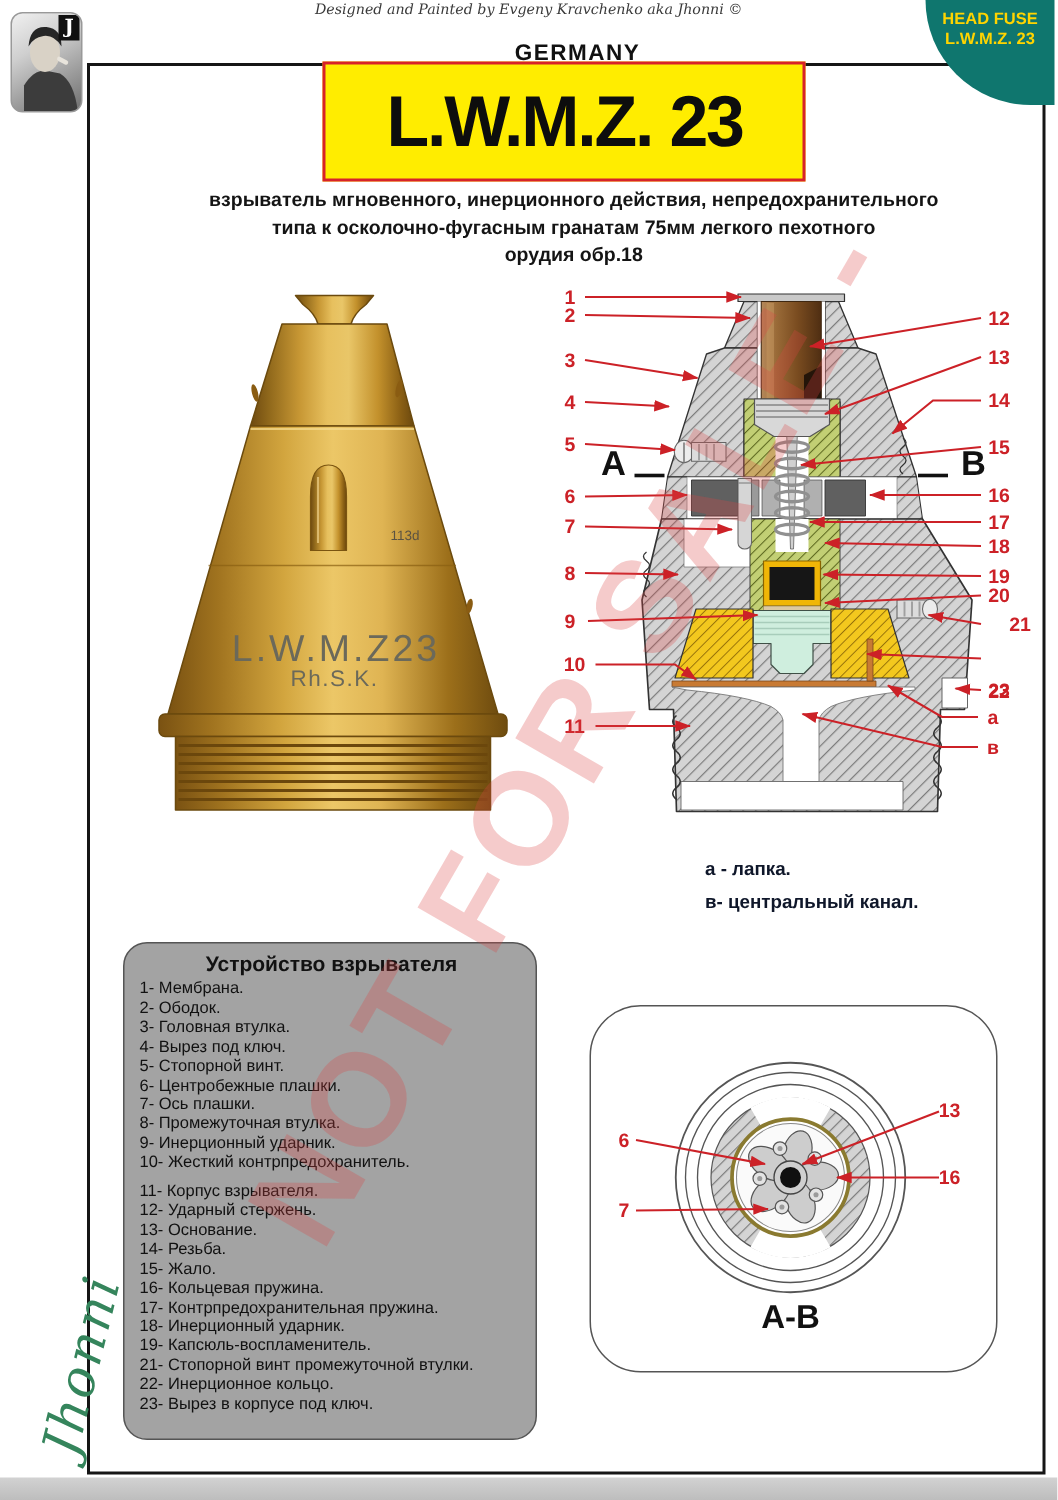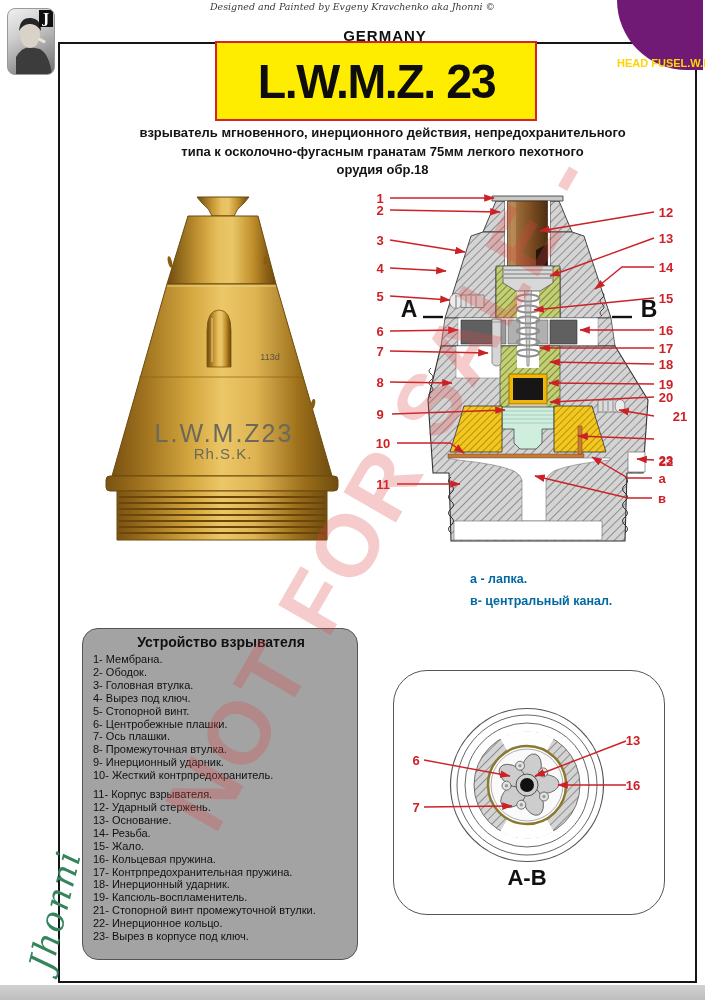--- a/index.html
+++ b/index.html
@@ -19,35 +19,35 @@
   .jbadge{position:absolute;right:1px;top:1px;width:14px;height:17px;background:#101010;
           color:#fff;font-family:"DejaVu Serif",serif;font-weight:bold;font-size:13px;
           display:flex;align-items:center;justify-content:center;}
   .germany{left:285px;top:27px;width:200px;text-align:center;font-weight:bold;
            font-size:15px;letter-spacing:1px;color:#111;z-index:4;}
   .titlebox{left:215px;top:41px;width:322px;height:80px;background:#ffed00;
             border:2.5px solid #d7222a;box-sizing:border-box;display:flex;align-items:center;
             justify-content:center;z-index:4;}
   .titlebox span{font-weight:bold;font-size:48px;letter-spacing:-1.5px;color:#0d0d0d;
                  transform:scaleX(0.97);white-space:nowrap;}
-  .badge{left:617px;top:0;width:86px;height:70px;background:#701a75;
-         border-radius:0 0 0 90px;z-index:5;display:flex;
+  .badge{left:617px;top:0;width:86px;height:70px;background:#0f766e;
+         border-radius:0 0 0 90px;z-index:5;display:flex;flex-direction:column;
          align-items:flex-end;padding:7px 3px 0 0;box-sizing:border-box;}
   .badge div{width:80px;text-align:center;color:#ffd400;font-weight:bold;font-size:11px;
              line-height:13px;white-space:nowrap;}
   .desc{left:70px;top:124px;width:625px;text-align:center;font-weight:bold;font-size:13px;
         line-height:18.5px;color:#141414;z-index:3;}
   
   .layer{left:0;top:0;width:705px;height:1000px;z-index:3;pointer-events:none;}
   .co{position:absolute;transform:translate(-50%,-50%);color:#cc2127;font-weight:bold;
       font-size:13px;white-space:nowrap;}
   .sec-letter{position:absolute;transform:translate(-50%,-50%);font-weight:bold;
               font-size:23px;color:#111;z-index:3;}
   .legend{left:470px;top:572px;z-index:3;}
-  .legend div{color:#0369a1;font-weight:bold;font-size:12.5px;height:22px;}
+  .legend div{color:#0f172a;font-weight:bold;font-size:12.5px;height:22px;}
   
   .mark{position:absolute;transform:translate(-50%,-50%);color:#6b695a;z-index:3;}
   .mark.m1{font-size:9px;color:#5b5342;}
   .mark.m2{font-size:25px;letter-spacing:2px;}
   .mark.m3{font-size:15px;letter-spacing:1px;}
   
   .parts{left:82px;top:628px;width:276px;height:332px;border:1.4px solid #555;
          border-radius:16px;box-sizing:border-box;z-index:2;background:#a3a3a3;
          padding:5px 8px 0 10px;}
   .parts-title{text-align:center;font-weight:bold;font-size:14px;color:#111;margin-bottom:3px;}

